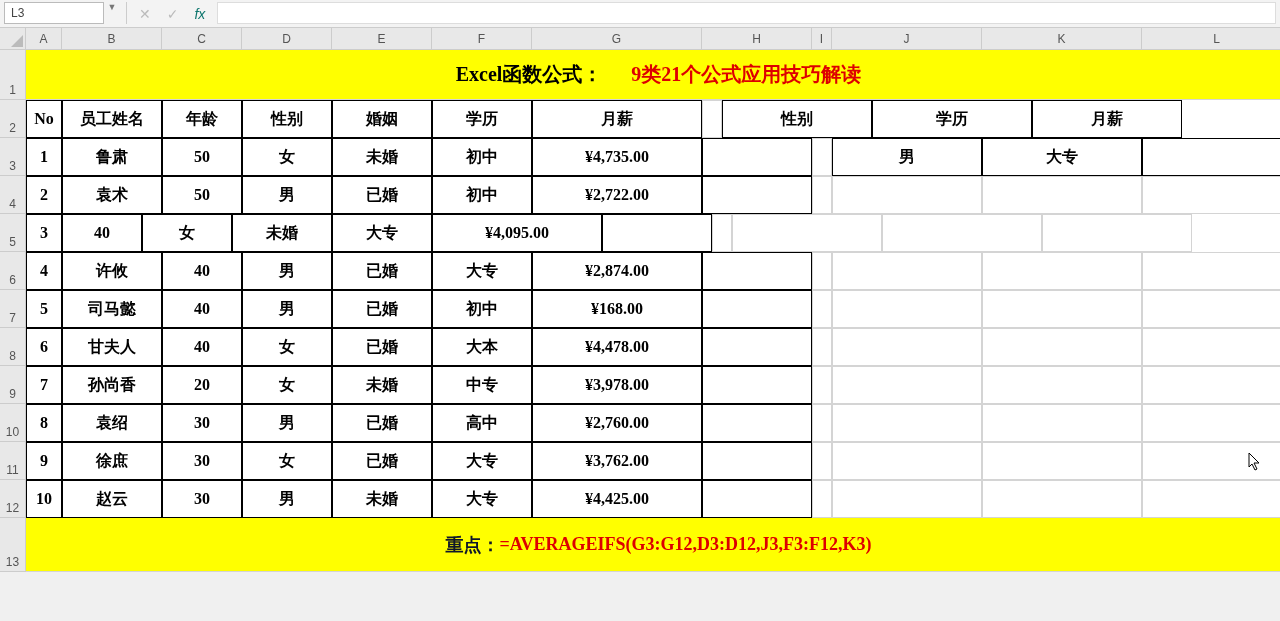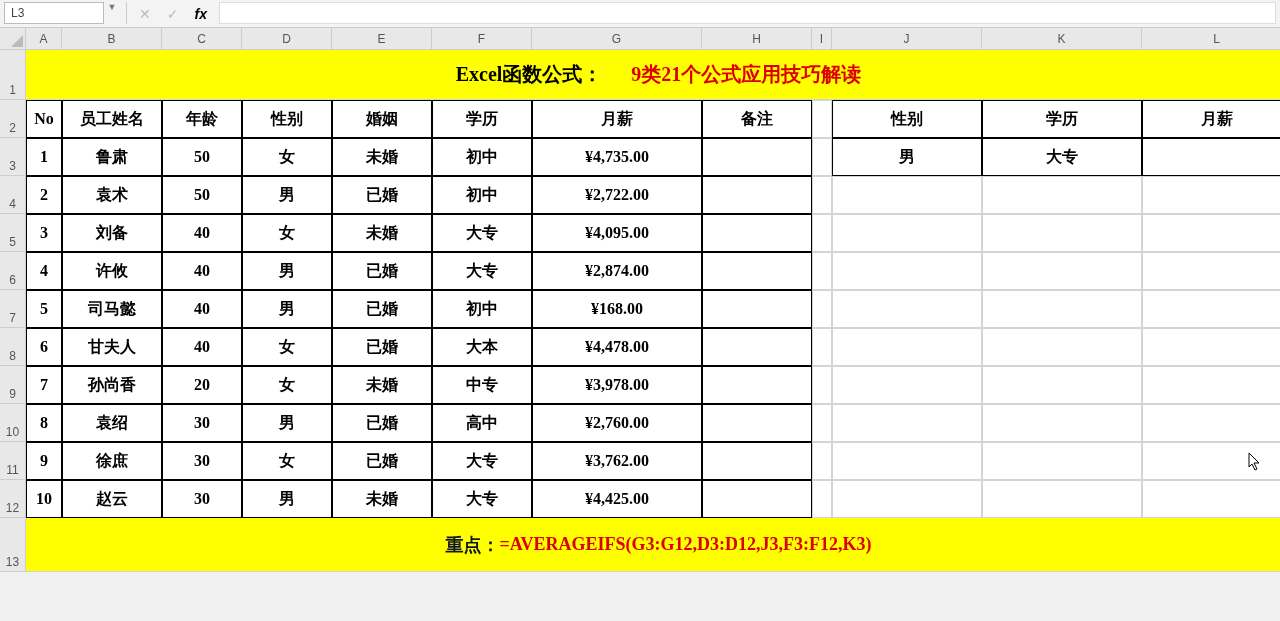--- a/index.html
+++ b/index.html
@@ -42,22 +42,21 @@
   .fb-icons {
     display: flex;
     align-items: center;
     gap: 16px;
     color: #bbb;
     font-size: 14px;
     padding: 0 6px;
   }
   .fx {
     font-style: italic;
-    color: #000000;
-    font-weight: bold;
+    color: #0f766e;
   }
   .formula-input {
     flex: 1;
     height: 22px;
     background: #fff;
     border: 1px solid #ddd;
     margin-left: 6px;
   }
 
   .sheet {
@@ -253,23 +252,20 @@
           </div>
           <div class="cell cE hdr">
             <span>婚姻</span>
           </div>
           <div class="cell cF hdr">
             <span>学历</span>
           </div>
           <div class="cell cG hdr">
             <span>月薪</span>
           </div>
-          <div class="cell cH hdr">
-            <span>备注</span>
-          </div>
           <div class="cell cI no-b"></div>
           <div class="cell cJ hdr">
             <span>性别</span>
           </div>
           <div class="cell cK hdr">
             <span>学历</span>
           </div>
           <div class="cell cL hdr">
             <span>月薪</span>
           </div>
@@ -336,23 +332,20 @@
             <span></span>
           </div>
           <div class="cell cI no-b"></div>
           <div class="cell cJ no-b"></div>
           <div class="cell cK no-b"></div>
           <div class="cell cL no-b"></div>
         </div>
         <div class="row" style="height: 38px;">
           <div class="cell cA bd">
             <span>3</span>
-          </div>
-          <div class="cell cB bd">
-            <span>刘备</span>
           </div>
           <div class="cell cC bd">
             <span>40</span>
           </div>
           <div class="cell cD bd">
             <span>女</span>
           </div>
           <div class="cell cE bd">
             <span>未婚</span>
           </div>

